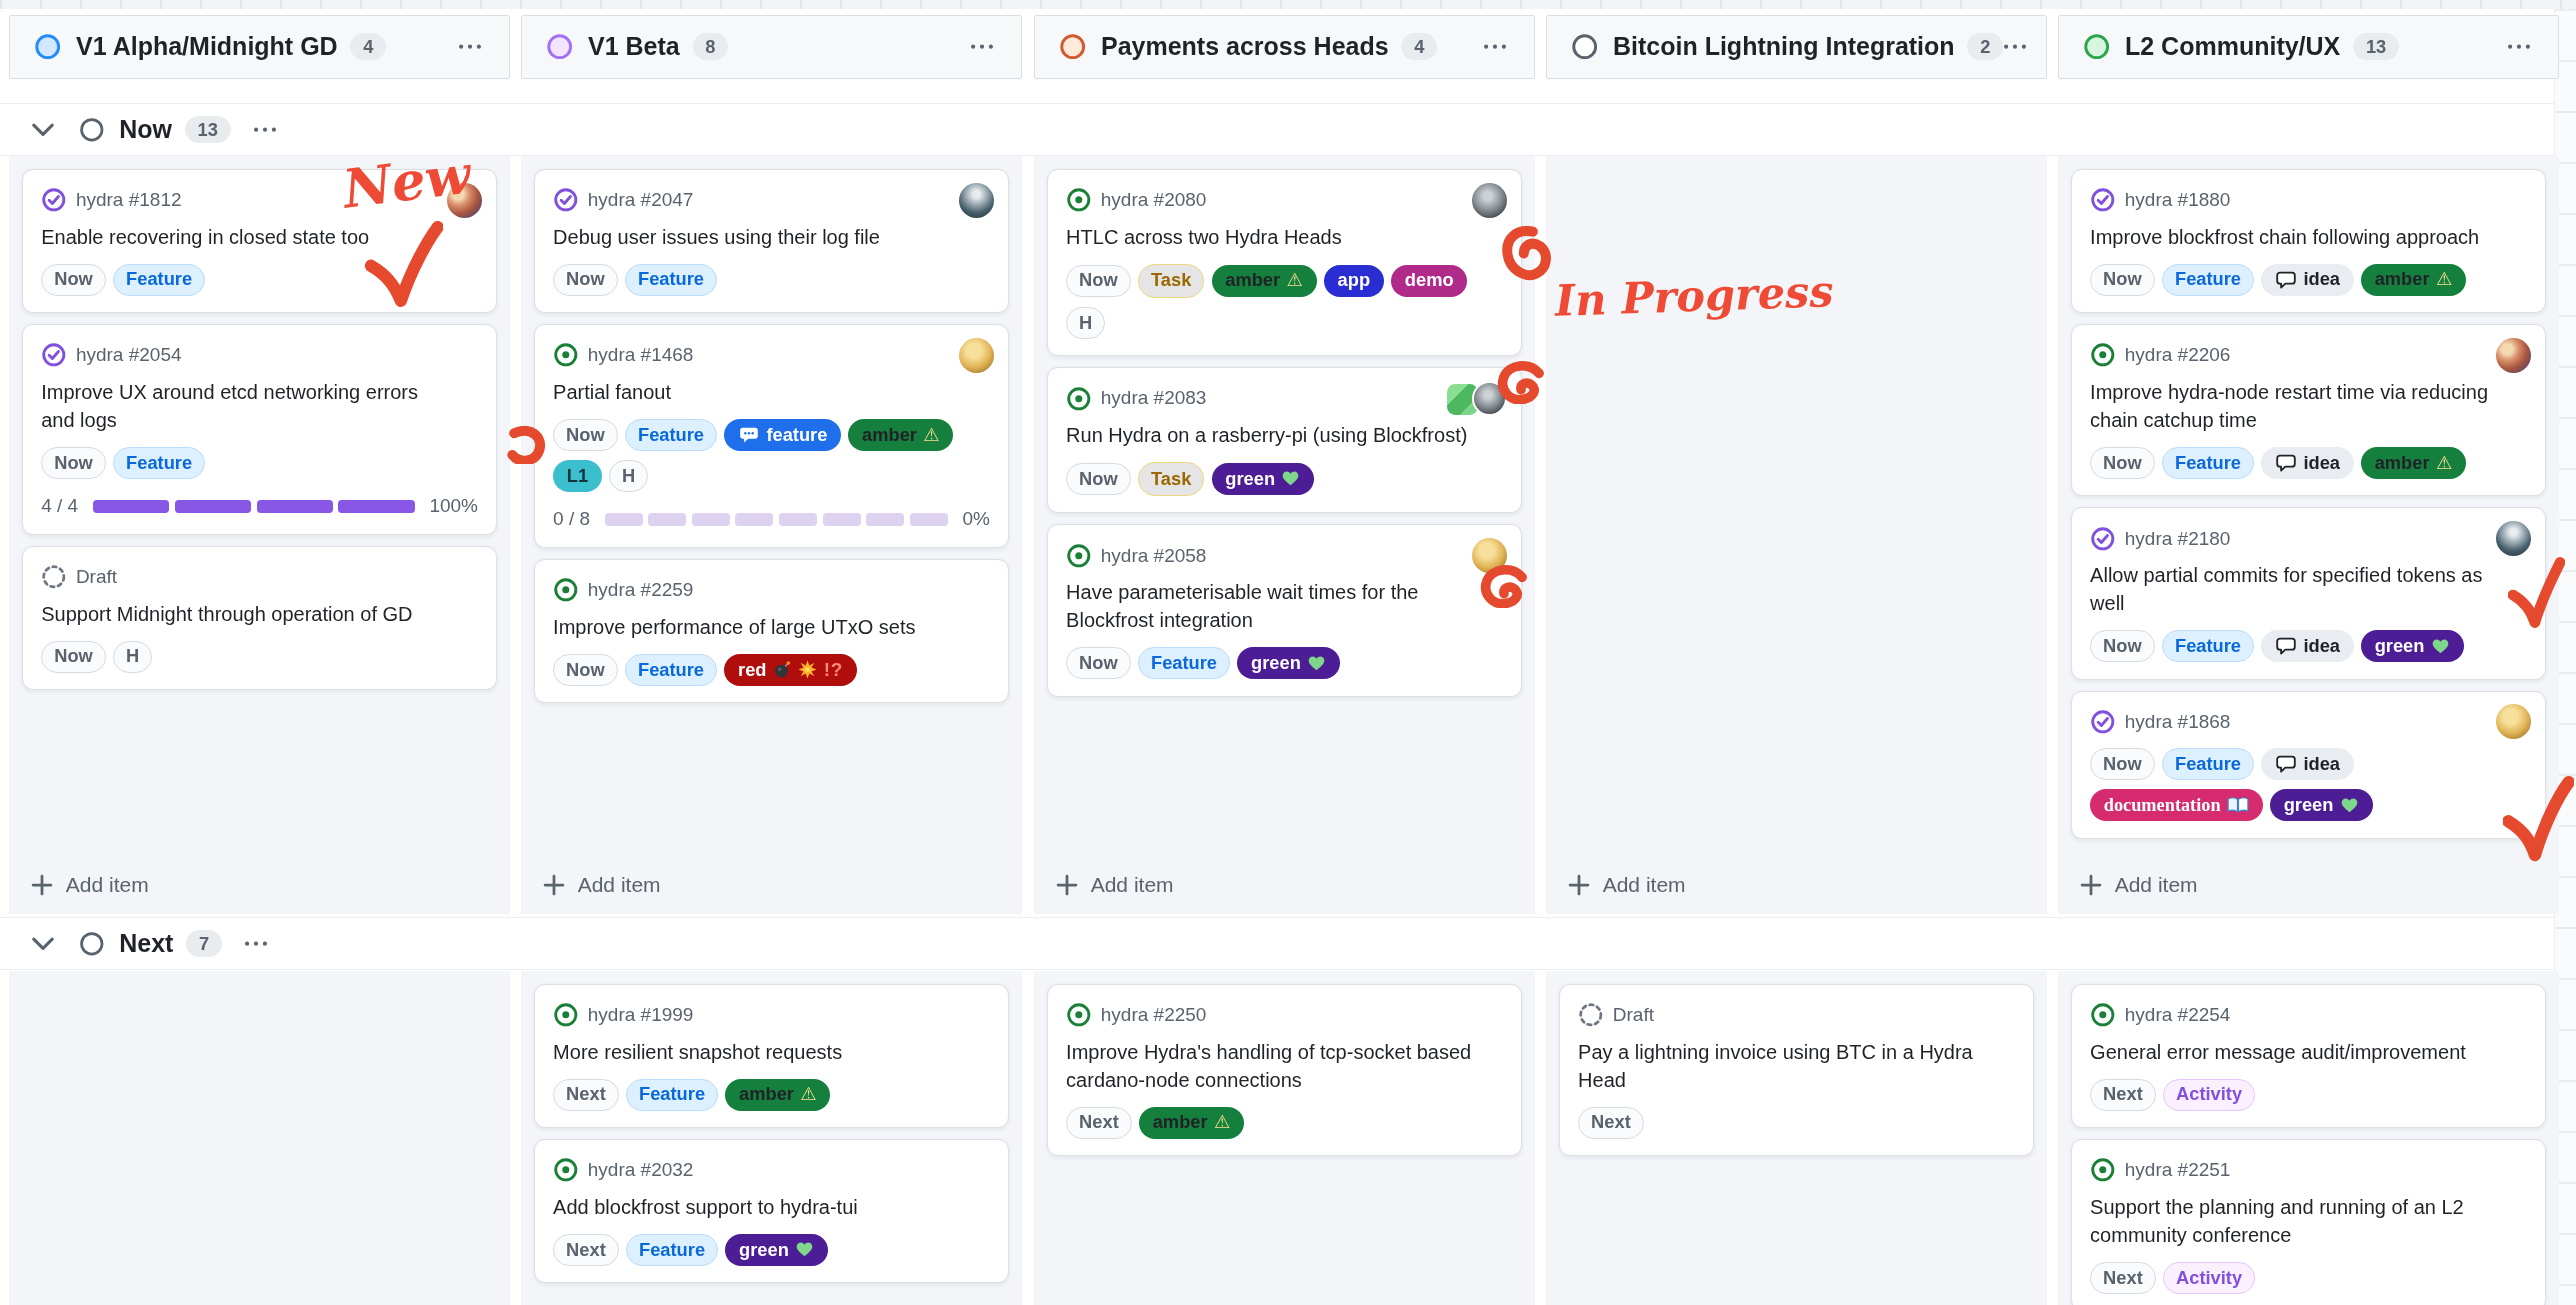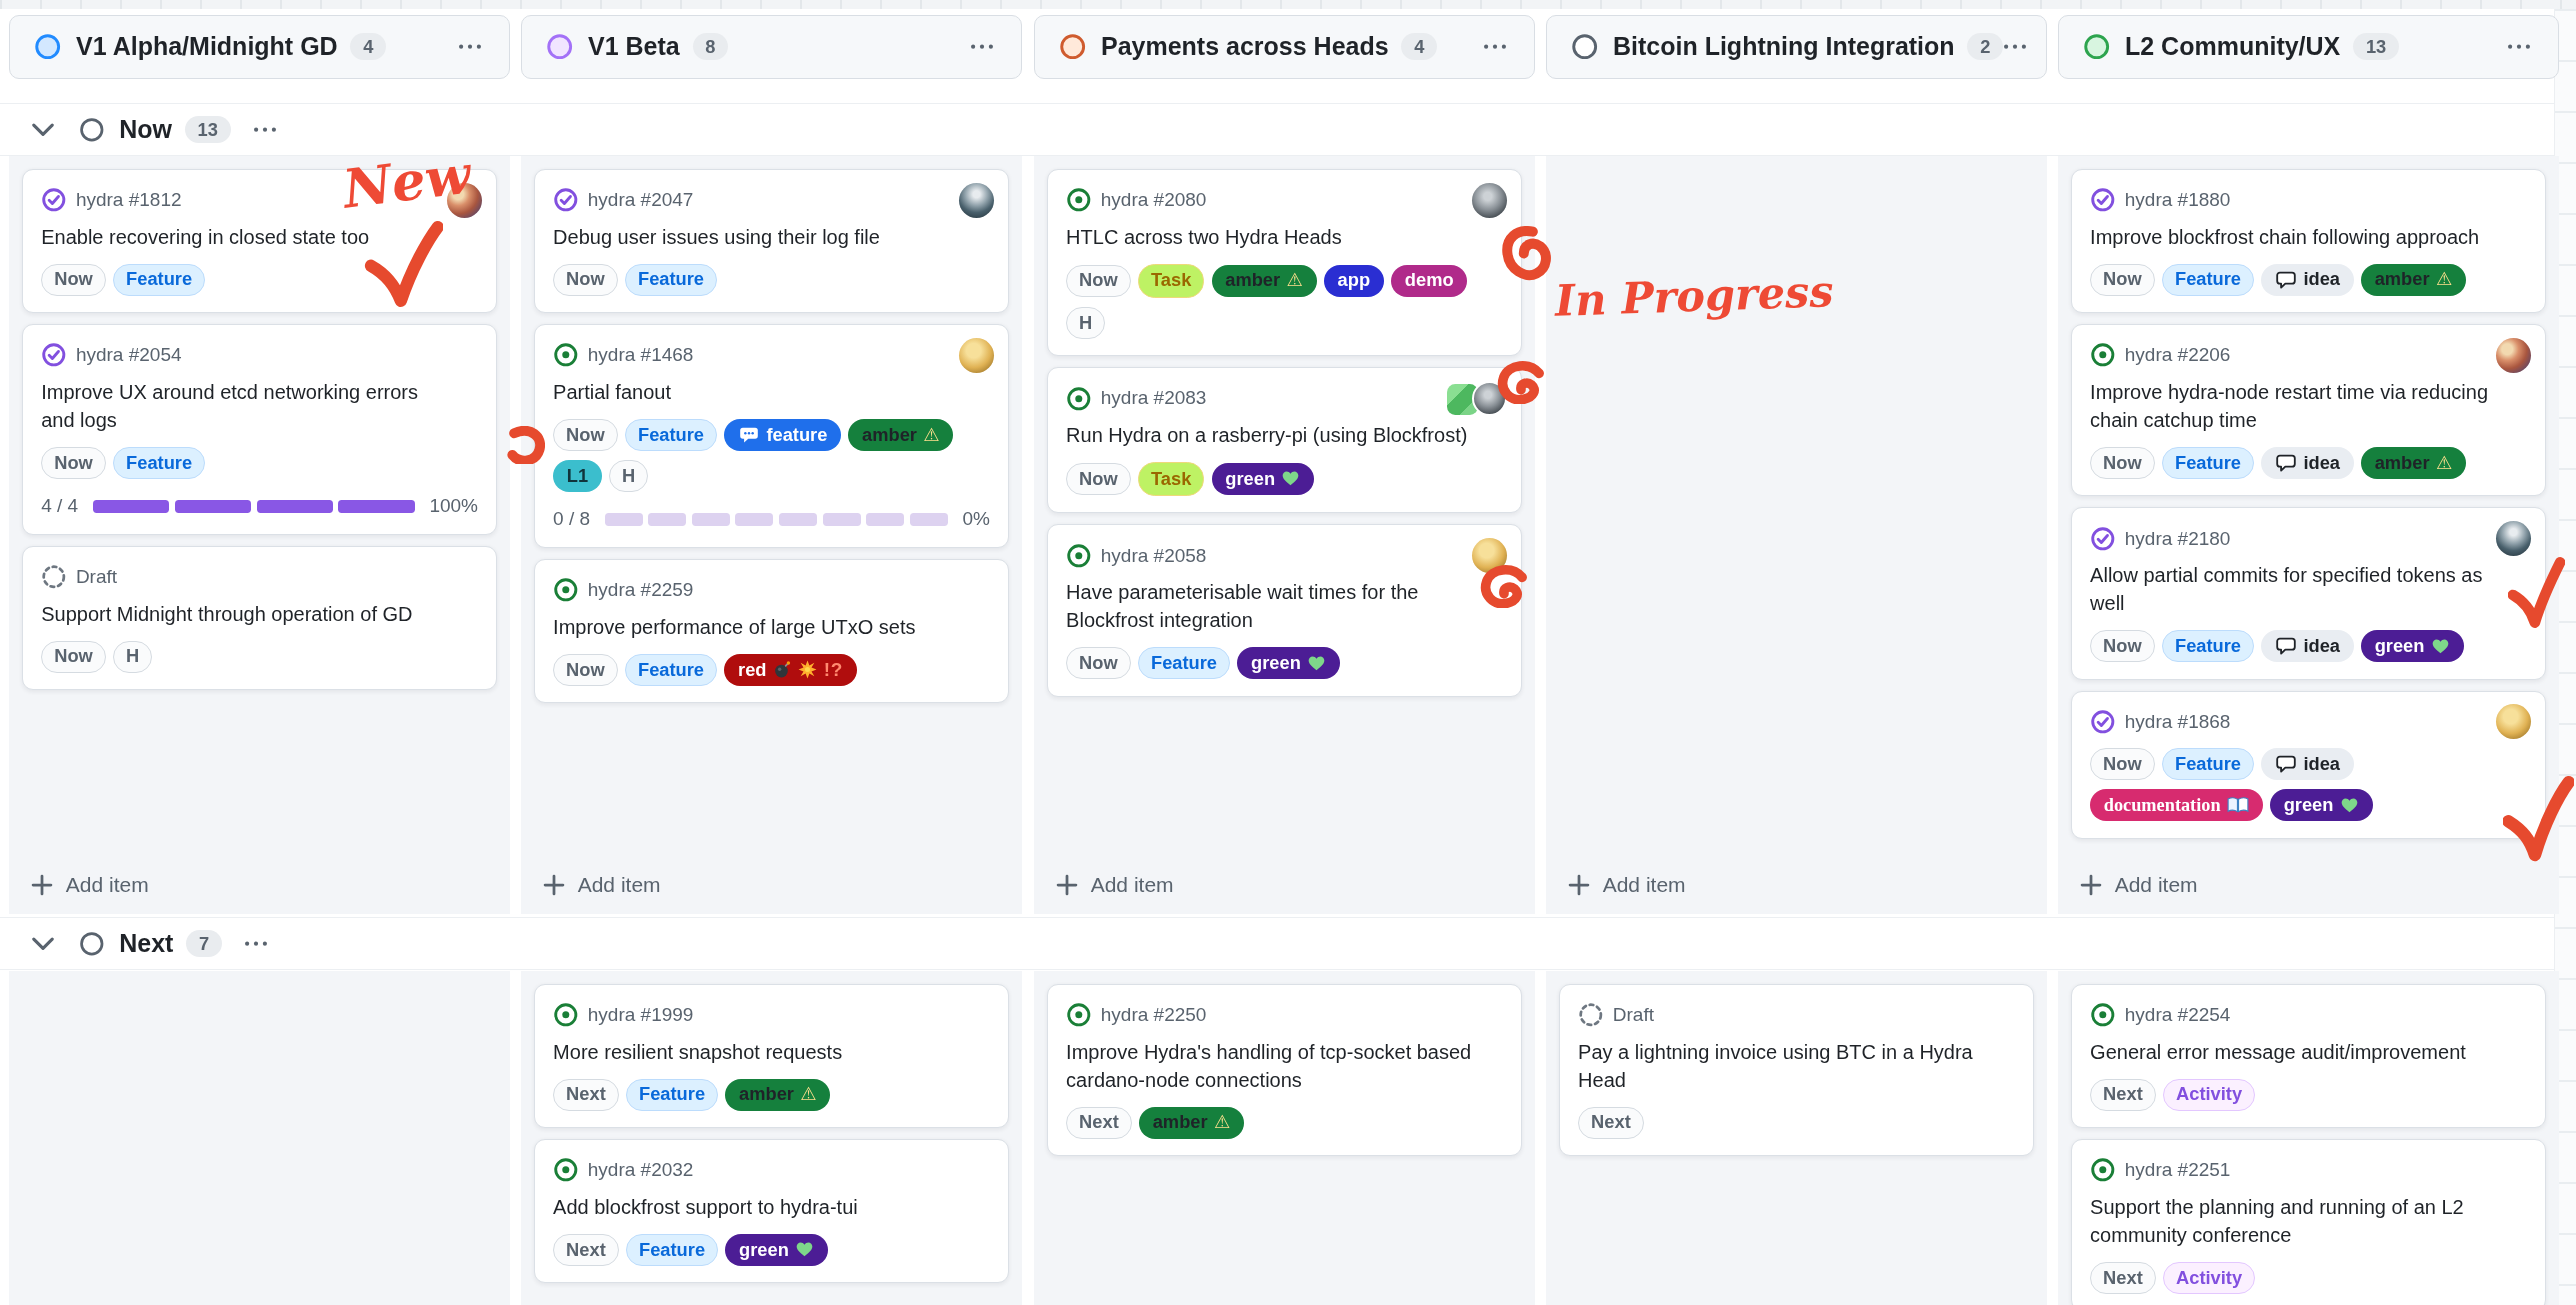--- a/index.html
+++ b/index.html
@@ -10,21 +10,21 @@
   .top-strip { position:absolute; left:0; top:0; width:2576px; height:9.1px;
     background:repeating-linear-gradient(90deg,#e3e7ea 0 1.8px,#f2f4f6 1.8px 40px); }
 
   
   .grid-margin { position:absolute; left:2554px; top:9.1px; width:22px; height:1296px;
     background:repeating-linear-gradient(180deg,#e9edf0 0 1.8px,#fafbfc 1.8px 51px);
     border-left:1.8px solid #eceff2; }
 
   
   .col-head { position:absolute; top:14.6px; width:501px; height:64px; background:#f6f8fa;
-    border:1.8px solid #d9dee4; border-radius:10px; display:flex; align-items:center; padding:0 24px; }
+    border:1.8px solid #d9dee4; border-radius:2px; display:flex; align-items:center; padding:0 24px; }
   .col-head .ring { width:27.4px; height:27.4px; flex:none; }
   .col-title { font-size:25px; font-weight:700; margin-left:14.6px; white-space:nowrap; }
   .count-pill { margin-left:12.8px; background:#e9ecef; color:#59636e; font-size:18.3px; font-weight:600;
     border-radius:914px; padding:2.7px 12.8px; line-height:22px; }
   .menu-dots { margin-left:auto; width:31px; height:31px; display:flex; align-items:center; justify-content:center;
     border-radius:7.3px; cursor:pointer; }
 
   
   .lane { position:absolute; left:0; width:2554px; height:53px; background:#ffffff;
     border-top:1.8px solid #eceff2; border-bottom:1.8px solid #eceff2; display:flex; align-items:center; padding-left:31px; }
@@ -52,21 +52,21 @@
   .av-stack .sq { position:absolute; left:0; top:2.7px; width:31px; height:31px; border-radius:8.2px;
     background:linear-gradient(135deg,#8adf92 0 35%,#4db85f 35% 70%,#7bd487 70%); }
   .av-stack .fr { position:absolute; right:0; top:0; width:35px; height:35px; border-radius:50%;
     border:2.7px solid #fff; background:radial-gradient(circle at 45% 38%,#cdd2d6 0 14%,#8b9298 46%,#3a4147 82%); }
   .title { font-size:20px; line-height:28px; color:#1f2328; margin-top:9.1px; padding-right:31px; }
   .chips { display:flex; flex-wrap:wrap; gap:9.1px 7.3px; margin-top:12.8px; align-items:center; }
   .chip { display:inline-flex; align-items:center; gap:6.4px; height:32px; border-radius:16.5px;
     padding:0 13.7px; font-size:18.3px; font-weight:700; line-height:1; white-space:nowrap; }
   .chip.plain   { background:#fafbfc; border:1.8px solid #d5dbe1; color:#59636e; padding:0 12px; }
   .chip.featlite{ background:#dcf0ff; border:1.8px solid #bcdcfc; color:#0969da; padding:0 12px; }
-  .chip.task    { background:#bef264; border:1.8px solid #efd87a; color:#9a6700; padding:16px 12px; }
+  .chip.task    { background:#e5e5e5; border:1.8px solid #efd87a; color:#9a6700; padding:16px 12px; }
   .chip.amber   { background:#15803d; color:#1f2328; }
   .chip.app     { background:#2a2ed2; color:#ffffff; }
   .chip.demo    { background:#b02a8a; color:#ffffff; }
   .chip.green   { background:#4c1d95; color:#ffffff; }
   .chip.redlbl  { background:#b00d0d; color:#ffffff; }
   .chip.bluelbl { background:#1f6feb; color:#ffffff; }
   .chip.idea    { background:#e9edf2; color:#1f2328; }
   .chip.doc     { background:#d72b6f; color:#ffffff;font-family:Liberation Serif, serif; }
   .chip.l1      { background:#3bbecd; color:#10343b; }
   .chip.activity{ background:#fbf0ff; border:1.8px solid #e3c7ff; color:#8250df; padding:0 12px; }

